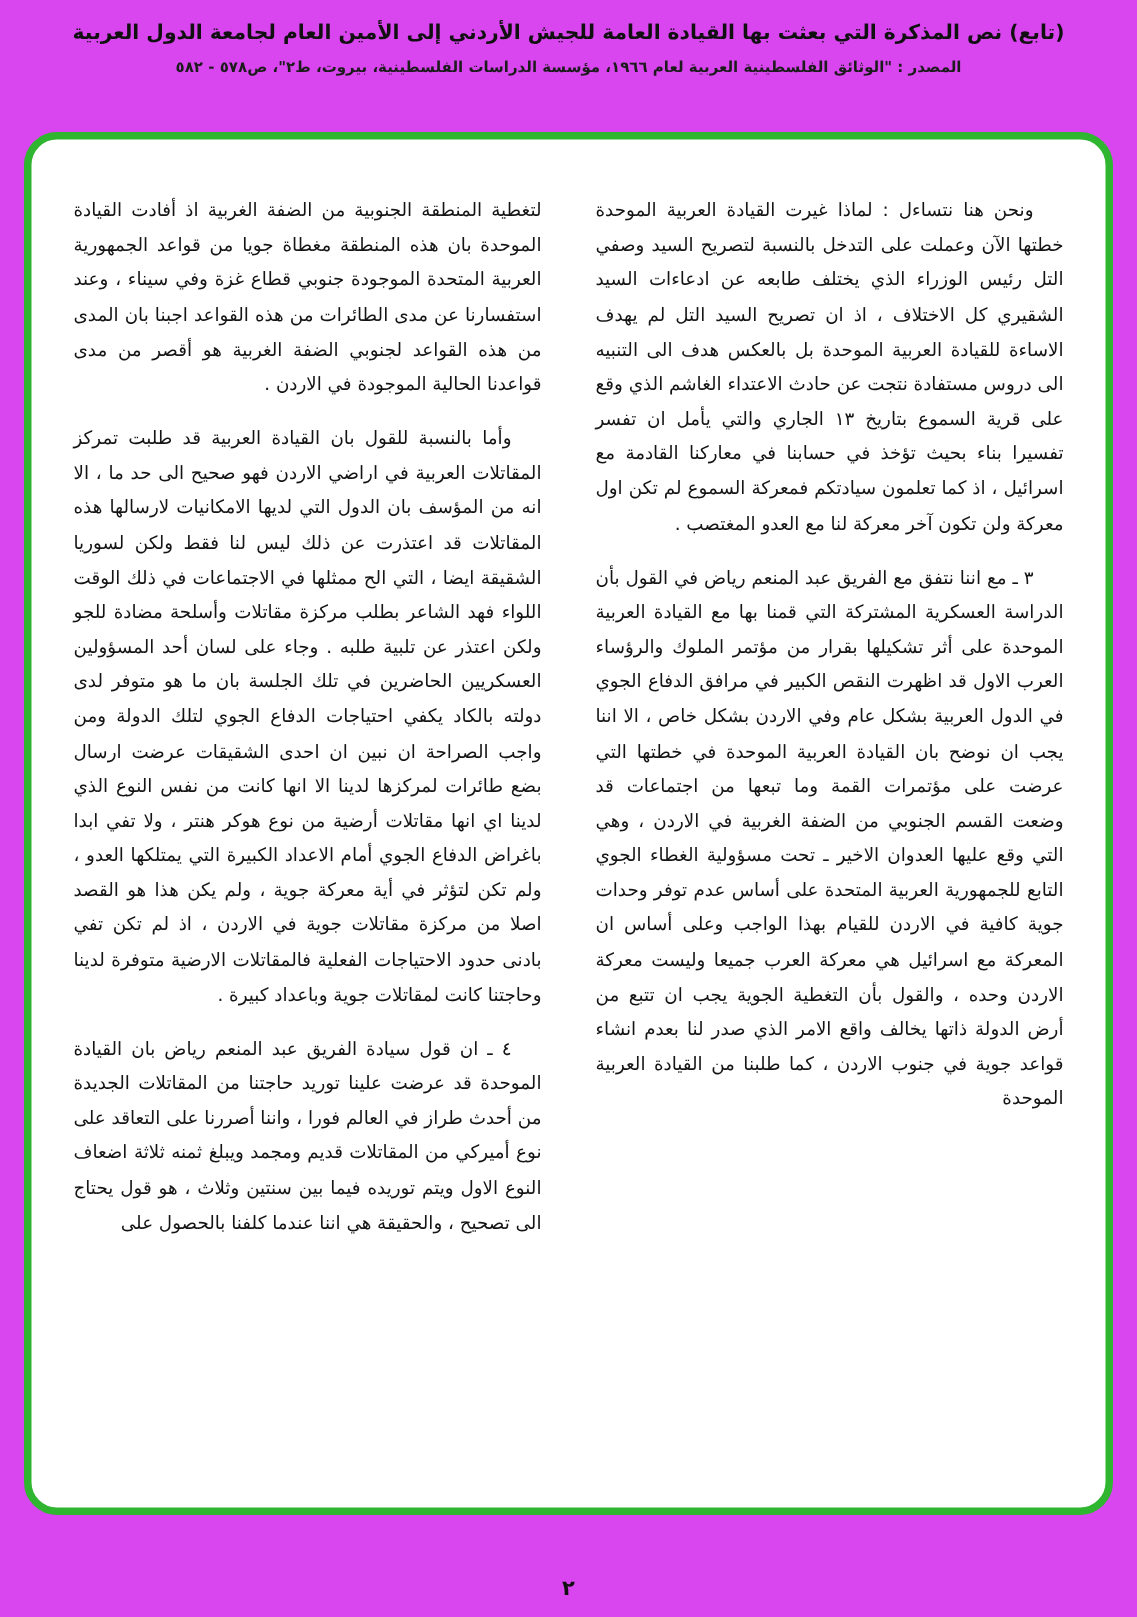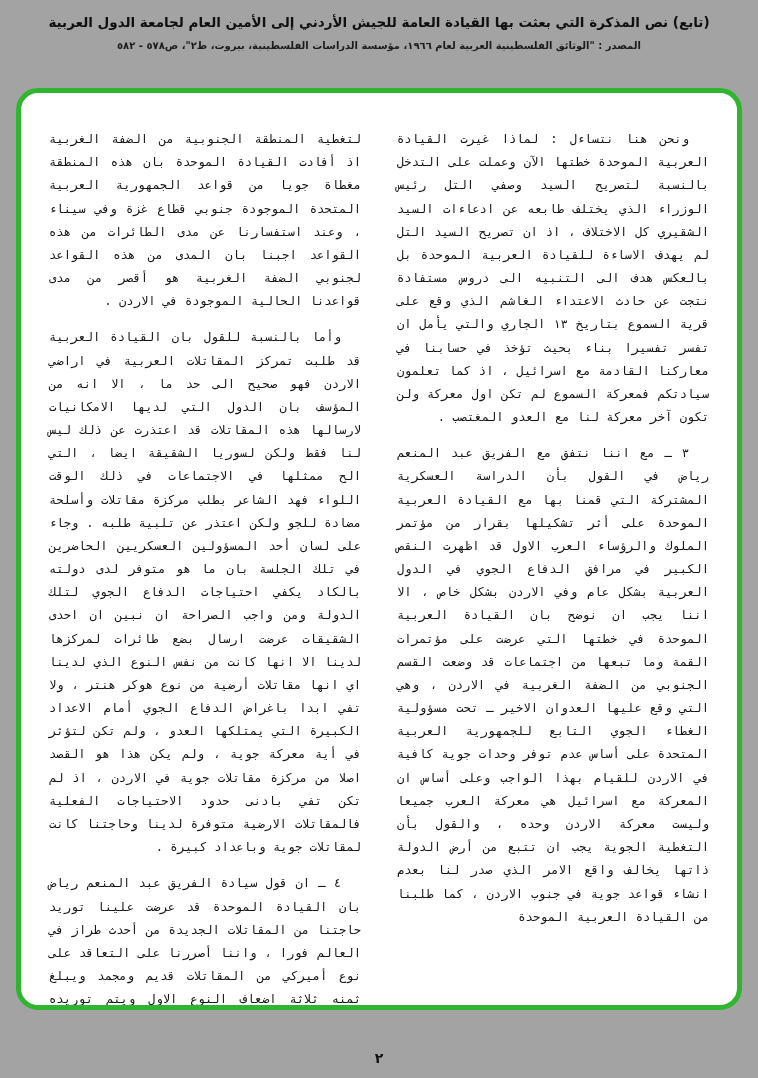--- a/index.html
+++ b/index.html
@@ -9,21 +9,21 @@
     background: #ffffff;
     font-family: "DejaVu Sans", sans-serif;
     position: relative;
     overflow: hidden;
   }
   .page {
     width: 758px;
     height: 1078px;
     position: relative;
     direction: rtl;
-    background: #a3a3a3;
+    background: #d946ef;
   }
   .header {
     padding-top: 12px;
     text-align: center;
     direction: rtl;
   }
   .title {
     font-size: 13.5px;
     font-weight: bold;
     color: #101010;
@@ -60,21 +60,20 @@
   .col {
     flex: 1;
     min-width: 0;
   }
   .col p {
     margin: 0 0 13px 0;
     font-size: 12.2px;
     line-height: 1.9;
     text-align: justify;
     color: #141414;
-    font-family: Liberation Mono, monospace;
   }
   .col p.indent {
     text-indent: 20px;
   }
   .footer {
     position: absolute;
     top: 1048px;
     left: 0;
     right: 0;
     text-align: center;

